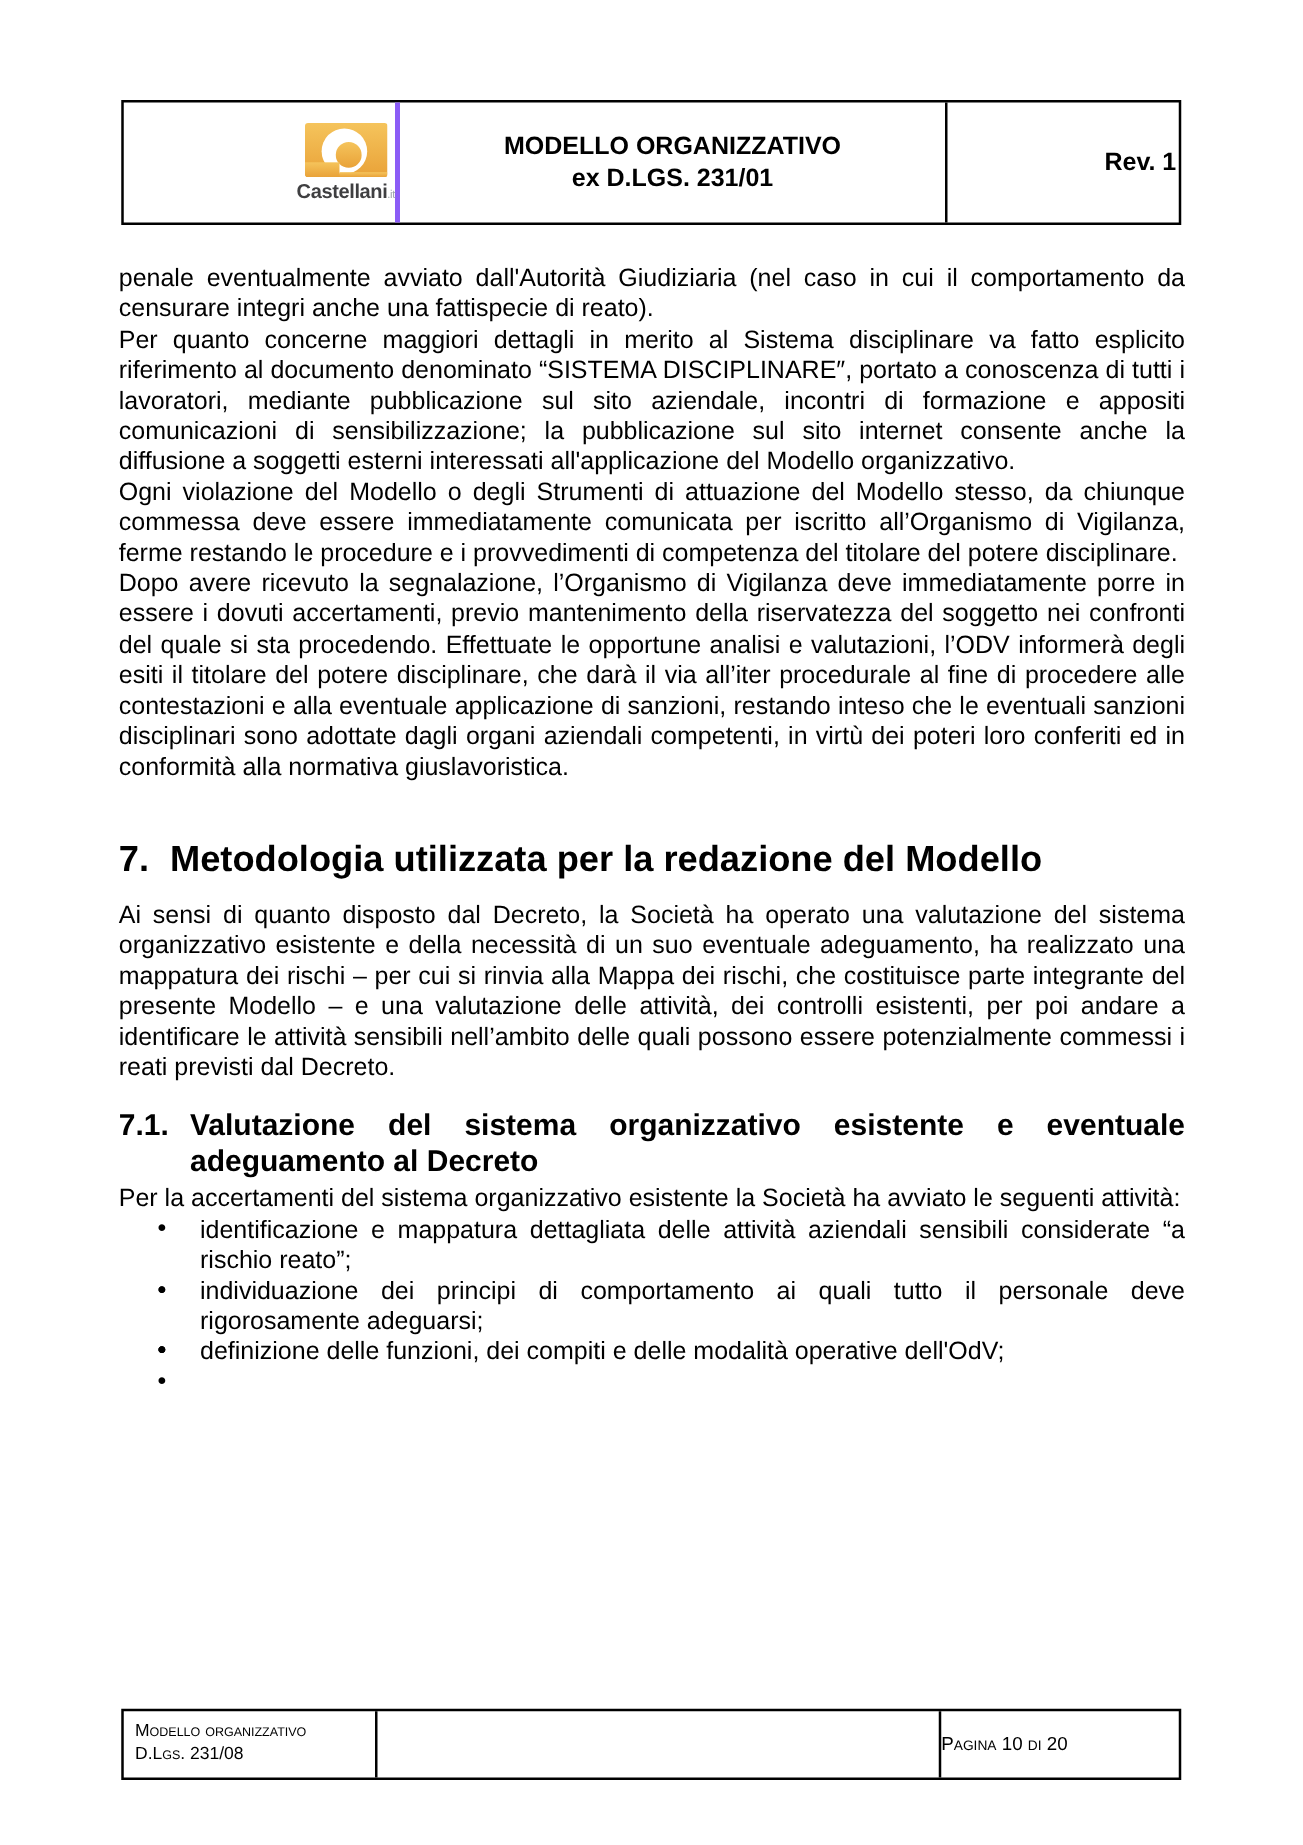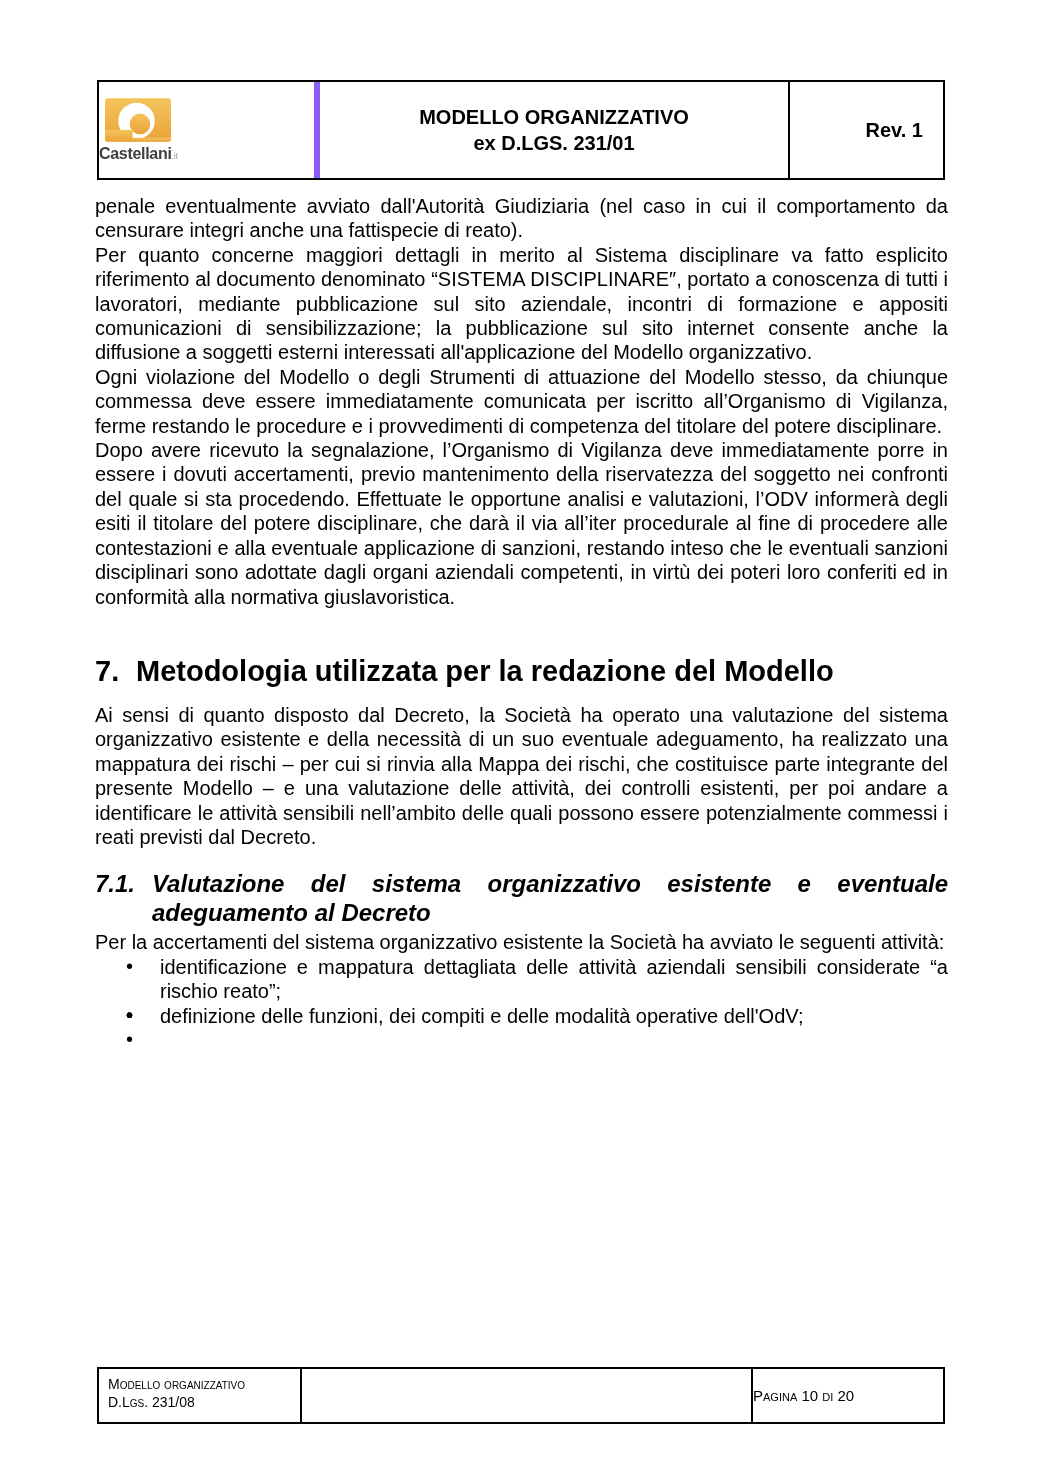--- a/index.html
+++ b/index.html
@@ -19,70 +19,70 @@
     position: absolute;
     left: 97px; top: 80px;
     width: 848px; height: 100px;
     display: flex;
     border: 2px solid #000;
     box-sizing: border-box;
   }
   .hcell { box-sizing: border-box; }
   .hcell-logo {
     width: 221px;
-    border-right: 6px solid #8b5cf6;
+    border-right: 4px solid #8b5cf6;
     display: flex; flex-direction: column;
-    align-items: flex-start; justify-content: center;
+    align-items: flex-end; justify-content: center;
   }
   .hcell-title {
     flex: 1;
     border-right: 2px solid #000;
     display: flex; flex-direction: column;
     align-items: center; justify-content: center;
     font-weight: bold; font-size: 20px; line-height: 26px;
     text-align: center;
   }
   .hcell-rev {
-    width: 153px;
+    width: 185px;
     display: flex; align-items: center; justify-content: flex-end;
-    padding-right: 20px;
+    padding-right: 2px;
     font-weight: bold; font-size: 20px;
   }
   .logo-wrap { display: flex; flex-direction: column; align-items: center; }
   .logo-mark { display: block; }
   .logo-brand {
     margin-top: 3px;
     font-weight: bold; font-size: 16px; letter-spacing: -0.3px;
     color: #3f3f41;
   }
   .logo-suffix { font-size: 9px; font-weight: normal; color: #9aa2a8; }
 
   
   .content {
     position: absolute;
-    left: 95px; top: 194px;
+    left: 95px; top: 211px;
     width: 853px;
   }
   .para {
     margin: 0;
     font-size: 20px;
     line-height: 24.4px;
     text-align: justify;
   }
   .h7 {
     display: flex;
     margin-top: 45px; margin-bottom: 15px;
     font-weight: bold; font-size: 29px; line-height: 34px;
   }
   .h7-num { flex: 0 0 41px; }
   .h7-title { flex: 1; }
   .h71 {
     display: flex;
     margin-top: 20px; margin-bottom: 3px;
-    font-weight: bold; font-style: italic;
+    font-weight: bold; 
     font-size: 24px; line-height: 29px;
   }
   .h71-num { flex: 0 0 57px; }
   .h71-title { flex: 1; text-align: justify; }
   .bullets { margin: 0; padding: 0; list-style: none; }
   .bullets li {
     position: relative;
     padding-left: 65px;
     font-size: 20px; line-height: 24.4px;
     text-align: justify;
@@ -170,21 +170,21 @@
 
     <div class="h71">
       <span class="h71-num">7.1.</span>
       <span class="h71-title">Valutazione del sistema organizzativo esistente e eventuale adeguamento al Decreto</span>
     </div>
     <p class="para">Per la accertamenti del sistema organizzativo esistente la Società ha avviato le seguenti attività:</p>
 
     <ul class="bullets">
       <li><span class="dot">•</span><span>identificazione e mappatura dettagliata delle attività aziendali sensibili considerate “a rischio reato”;</span></li>
       <li><span class="dot">•</span></li>
-      <li><span class="dot">•</span></li>
+      <li><span class="dot">•</span><span>individuazione dei principi di comportamento ai quali tutto il personale deve rigorosamente adeguarsi;</span></li>
       <li><span class="dot">•</span></li>
       <li><span class="dot">•</span></li>
       <li><span class="dot">•</span><span>definizione delle funzioni, dei compiti e delle modalità operative dell'OdV;</span></li>
       <li><span class="dot">•</span></li>
     </ul>
   </div>
 
   <div class="footer-table">
     <div class="fcell fcell-left">
       <div>Modello organizzativo</div>

